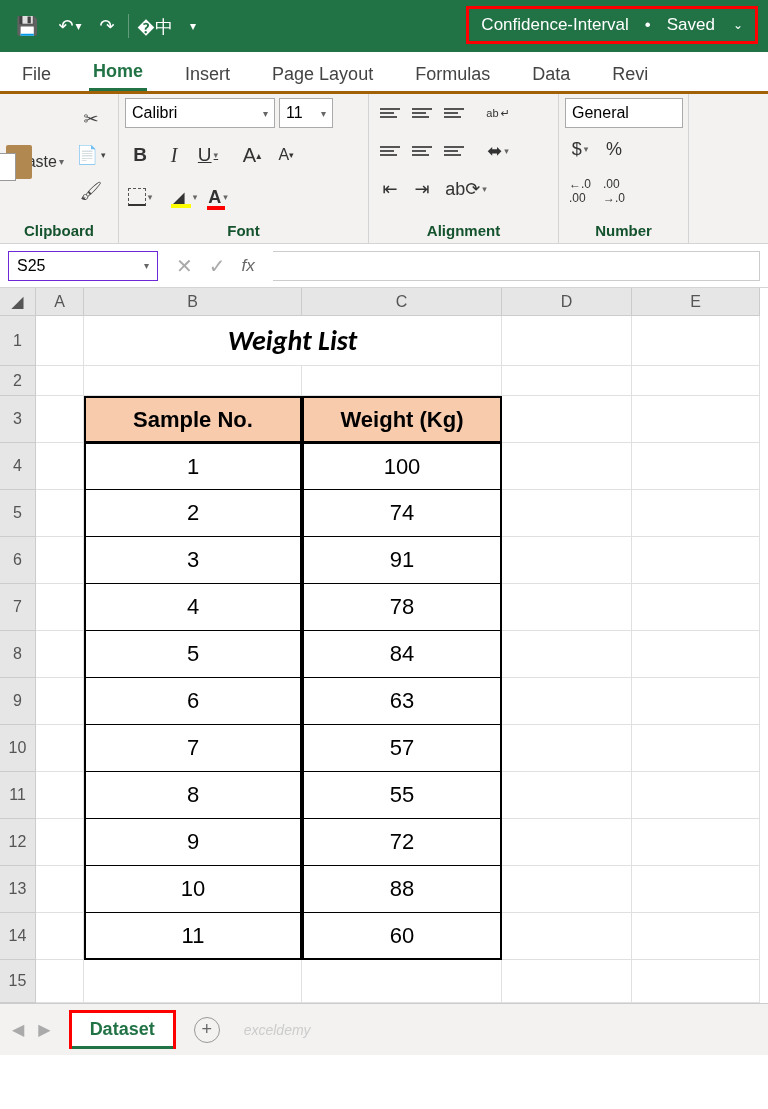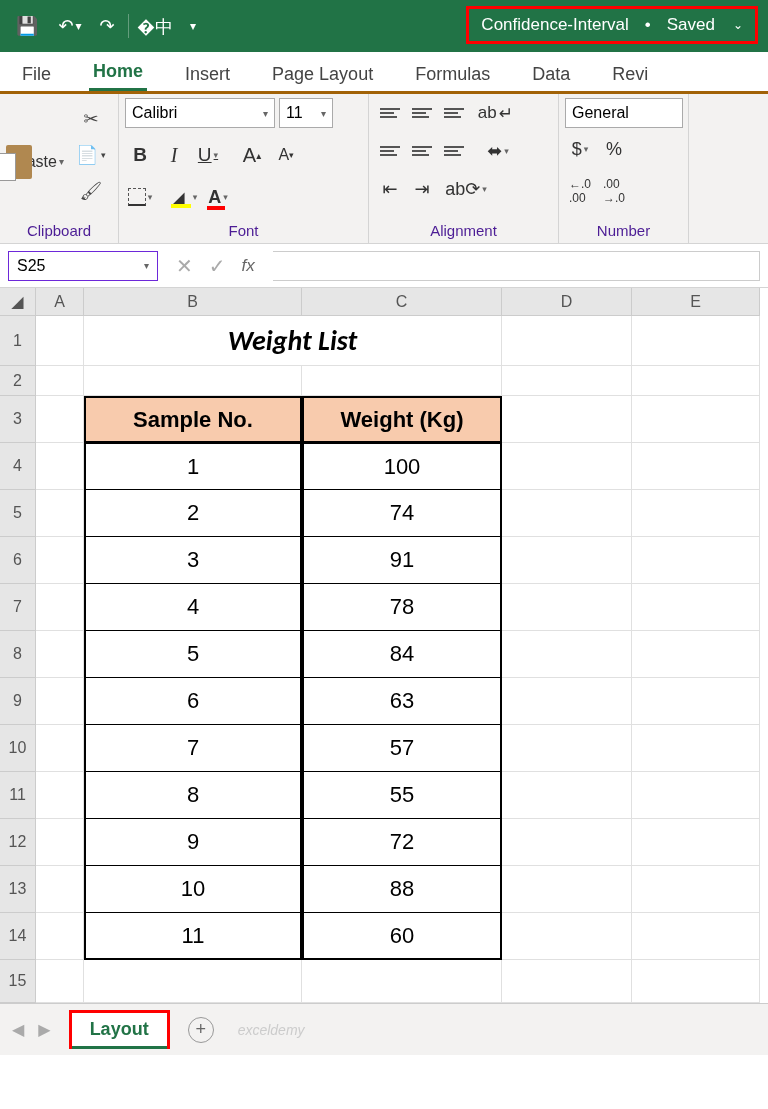--- a/index.html
+++ b/index.html
@@ -16,21 +16,21 @@
 
 
 .ribbon-tabs { display: flex; align-items: flex-end; height: 42px; background: #fff; border-bottom: 3px solid #a16207; padding-left: 18px; gap: 34px; font-size: 18px; color: #444; }
 .ribbon-tab { padding: 8px 4px 6px; cursor: pointer; }
 .ribbon-tab.active { color: #217346; font-weight: 600; border-bottom: 3px solid #217346; }
 
 
 .ribbon-body { background: #f3f2f1; border-bottom: 1px solid #d4d4d4; display: flex; height: 150px; }
 .group { border-right: 1px solid #d4d4d4; display: flex; flex-direction: column; padding: 4px 6px 2px; }
 .group-content { flex: 1; display: flex; gap: 6px; }
-.group-label { text-align: center; font-size: 15px; color: #4c1d95; padding: 2px 0; position: relative; }
+.group-label { text-align: center; font-size: 15px; color: #14532d; padding: 2px 0; position: relative; font-weight: bold; }
 
 .paste-btn { display: flex; flex-direction: row; align-items: center; justify-content: center; width: 58px; padding-top: 4px; }
 .clipboard-icon { width: 36px; height: 40px; position: relative; }
 .clipboard-icon .board { width: 26px; height: 34px; background: #b08850; border-radius: 2px; position: absolute; left: 0; top: 4px; }
 .clipboard-icon .paper { width: 22px; height: 28px; background: #fff; border: 1px solid #999; position: absolute; right: 0; bottom: 0; }
 .paste-label { font-size: 16px; color: #333; margin-top: 2px; }
 
 .cutcopy { display: flex; flex-direction: column; gap: 6px; padding-top: 6px; }
 .mini-btn { width: 42px; height: 30px; display: flex; align-items: center; justify-content: center; font-size: 18px; color: #444; }
 
@@ -49,21 +49,21 @@
 .fill-icon { position: relative; width: 20px; height: 20px; }
 .fill-icon::after { content: ''; position: absolute; bottom: -1px; left: 0; width: 20px; height: 4px; background: #ffff00; }
 .fontcolor-icon { position: relative; font-size: 18px; font-weight: bold; }
 .fontcolor-icon::after { content: ''; position: absolute; bottom: -2px; left: -1px; width: 18px; height: 4px; background: #ff0000; }
 
 .align-group { width: 190px; }
 .align-row { display: flex; gap: 2px; margin-bottom: 4px; }
 .align-icon { width: 28px; height: 26px; display: flex; flex-direction: column; justify-content: center; gap: 2px; padding: 0 4px; }
 .align-icon span { height: 2px; background: #555; }
 .align-icon.top span:nth-child(1){width:100%} .align-icon.top span:nth-child(2){width:70%} .align-icon.top span:nth-child(3){width:85%}
-.wrap-icon { display: flex; align-items: center; gap: 2px; font-size: 17px; justify-content: flex-end; }
+.wrap-icon { display: flex; align-items: center; gap: 2px; font-size: 11px; }
 
 .num-group { width: 130px; }
 
 
 .formula-bar { display: flex; align-items: center; height: 44px; border-bottom: 1px solid #d4d4d4; background: #fff; padding: 6px 8px; gap: 8px; }
 .name-box { width: 150px; height: 30px; border: 1px solid #6d28d9; display: flex; align-items: center; padding: 0 8px; background: #fff; font-size: 16px; }
 .name-box .dd { margin-left: auto; font-size: 10px; color: #666; }
 .fx-btns { display: flex; gap: 16px; color: #aaa; font-size: 20px; align-items: center; padding: 0 10px; }
 .fx-label { font-style: italic; color: #666; font-size: 17px; }
 .formula-input { flex: 1; height: 30px; border: 1px solid #ccc; border-left: none; }
@@ -340,16 +340,16 @@
     <div class="cell"></div>
     <div class="cell"></div>
   </div>
 </div>
 
 <div class="sheet-area">
   <div class="nav-arrows">
     <span>◀</span>
     <span>▶</span>
   </div>
-  <div class="sheet-tab">Layout</div>
+  <div class="sheet-tab">Dataset</div>
   <div class="add-sheet">+</div>
   <div class="watermark">exceldemy</div>
 </div>
 
 </body></html>

